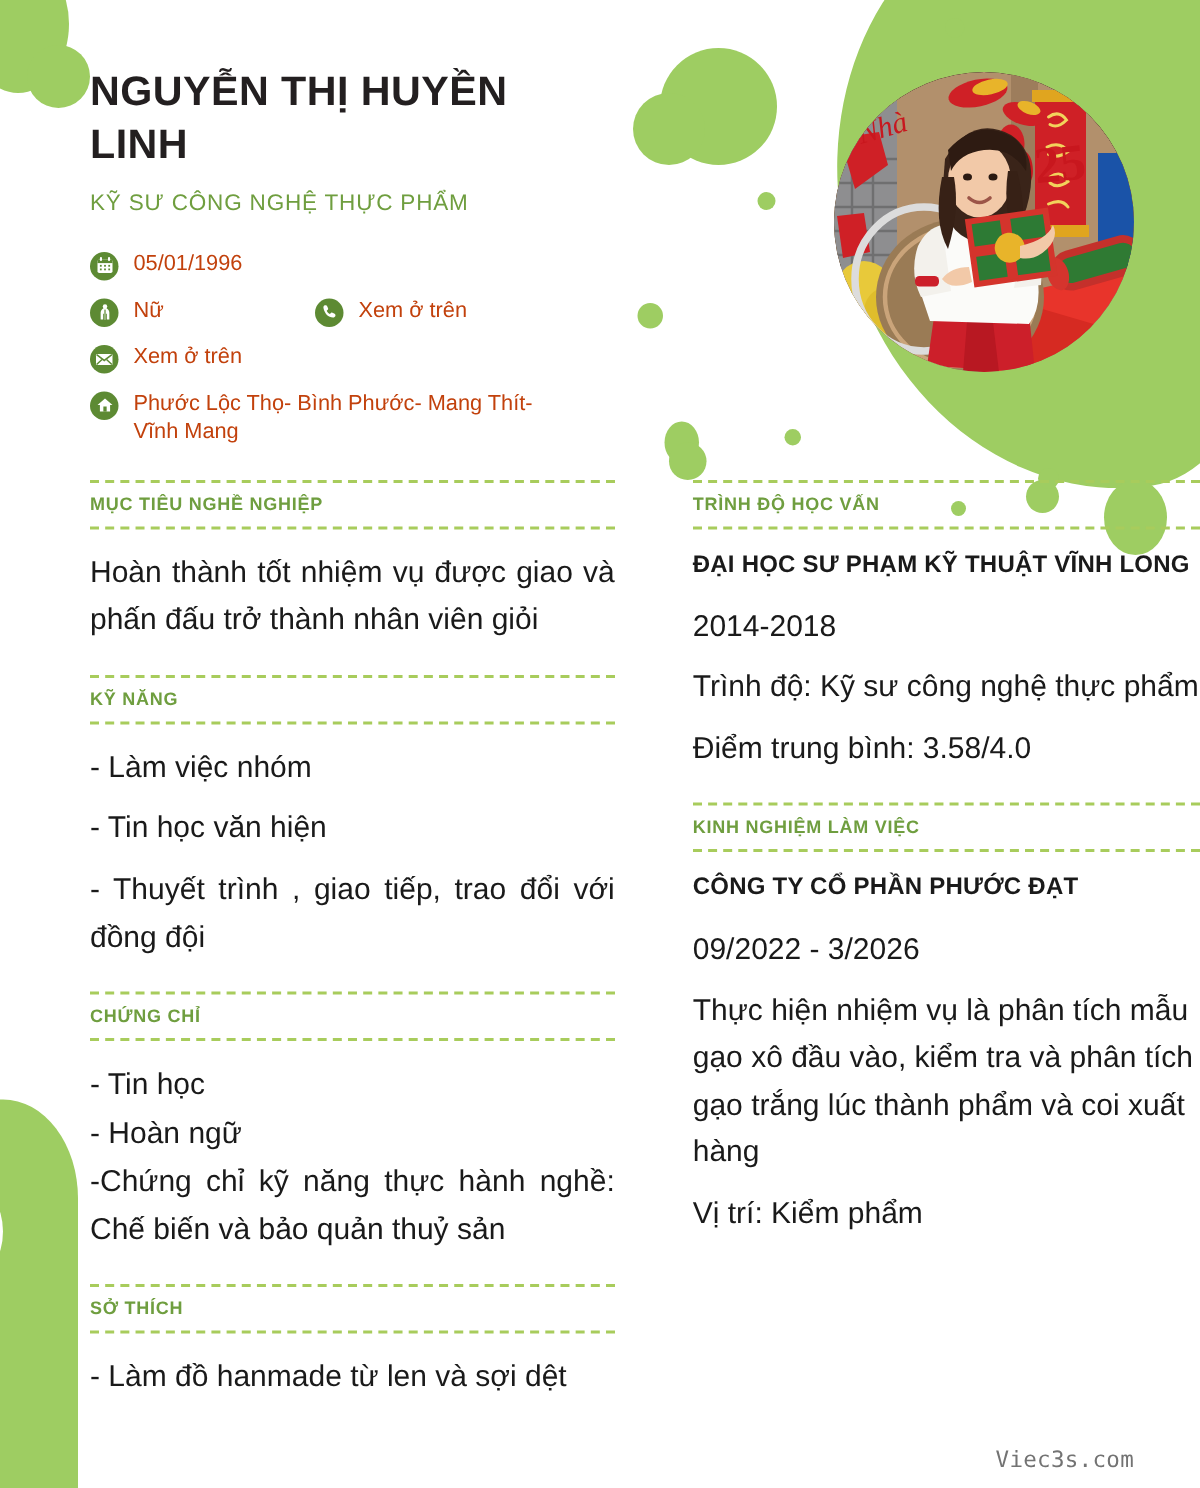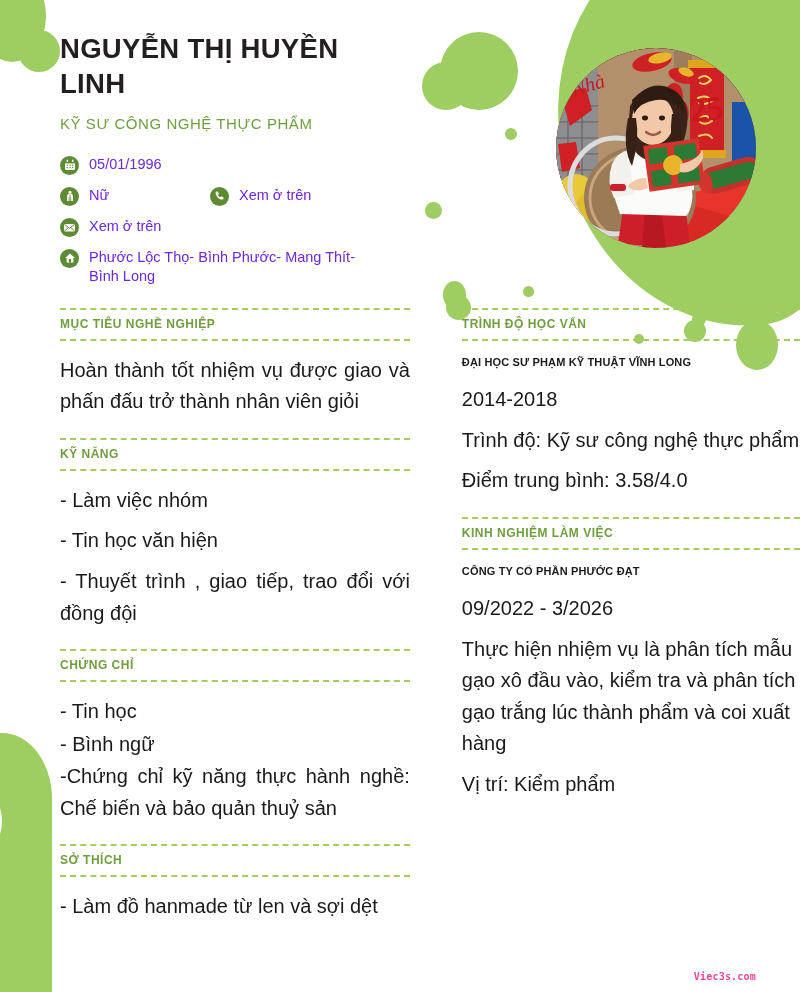--- a/index.html
+++ b/index.html
@@ -48,78 +48,78 @@
     position:absolute;z-index:0;left:-44px;top:733px;
     width:96px;height:300px;background:#9ecd62;
     border-radius:46% 52% 0 0 / 28% 22% 0 0;
   }
   .blob-bl-notch{
     position:absolute;z-index:1;left:-40px;top:790px;
     width:42px;height:62px;background:#ffffff;border-radius:50%;
   }
 
   
-  .header{position:relative;z-index:2;padding:32px 0 0 60px;}
+  .header{position:relative;z-index:2;padding:44px 0 0 60px;}
   .name{
     font-size:27.5px;font-weight:bold;color:#231f20;letter-spacing:.3px;
     line-height:1.27;margin:0;width:330px;text-transform:uppercase;
   }
   .job-title{
     font-size:15px;color:#6f9e3f;letter-spacing:.55px;margin:13px 0 0 0;
     text-transform:uppercase;
   }
 
   
   .contact{position:relative;z-index:2;margin:23px 0 0 60px;width:330px;}
   .c-row{display:flex;align-items:flex-start;margin-bottom:11px;}
   .c-item{display:flex;align-items:flex-start;}
   .c-item.w1{width:150px;flex:0 0 150px;}
   .ic{
     flex:0 0 19px;width:19px;height:19px;border-radius:50%;
     background:#5d8a33;margin-right:10px;margin-top:1px;
     display:flex;align-items:center;justify-content:center;
   }
   .ic svg{display:block;}
-  .c-txt{font-size:14.5px;color:#6d28d9;line-height:1.32;}
+  .c-txt{font-size:14.5px;color:#c2410c;line-height:1.32;}
   .c-txt.multi{width:272px;}
 
   
   .cols{position:relative;z-index:2;display:flex;margin-top:22px;}
   .col-left{width:360px;margin-left:60px;}
   .col-right{width:348px;margin-left:52px;}
 
   .sec{margin-top:0;}
   .sec + .sec{margin-top:20px;}
   .rule{border-top:2.5px dashed #a8cc5c;height:0;}
   .sec-title{
     font-size:12px;font-weight:bold;color:#6f9e3f;letter-spacing:.5px;
     text-transform:uppercase;padding:8px 0 7px 0;line-height:1.15;
   }
   .sec-body{padding-top:14px;}
   .p{font-size:20px;color:#1a1a1a;line-height:1.58;margin:0 0 9px 0;}
   .p.just{text-align:justify;}
   .p.tight{margin-bottom:1px;}
   .p:last-child{margin-bottom:0;}
   .entry-title{
-    font-size:11px;font-weight:bold;color:#1a1a1a;letter-spacing:.15px;
+    font-size:16px;font-weight:bold;color:#1a1a1a;letter-spacing:.15px;
     margin:0 0 15px 0;text-transform:uppercase;line-height:1.3;
   }
 
   
   .photo{
     position:absolute;z-index:3;left:556px;top:48px;width:200px;height:200px;
     border-radius:50%;overflow:hidden;background:#8a6a4f;
   }
   .photo svg{display:block;}
 
   
   .footer{
     position:absolute;z-index:4;right:44px;bottom:10px;
     font-family:"DejaVu Sans Mono","Liberation Mono",monospace;
-    font-size:10px;color:#ec4899;letter-spacing:.2px;font-weight:bold;
+    font-size:15px;color:#737373;letter-spacing:.2px;
   }
 </style>
 </head>
 <body>
 
 <div id="cv">
 
   <div class="deco-layer">
     <div class="blob-tr"></div>
     <div class="deco d-tl-a"></div>
@@ -303,21 +303,21 @@
     </div>
 
     <div class="c-row">
       <div class="c-item">
         <span class="ic">
           <svg width="12" height="12" viewBox="0 0 12 12">
               <path d="M6 1.6 11 6H9.4v4.4H2.6V6H1Z" fill="#fff"></path>
               <rect x="4.9" y="7" width="2.2" height="3.4" fill="#5d8a33"></rect>
             </svg>
         </span>
-        <span class="c-txt multi">Phước Lộc Thọ- Bình Phước- Mang Thít- Bình Long</span>
+        <span class="c-txt multi">Phước Lộc Thọ- Bình Phước- Mang Thít- Vĩnh Mang</span>
       </div>
     </div>
 
   </div>
 
   <div class="cols">
 
     <div class="col-left">
 
       <div class="sec">
@@ -339,21 +339,21 @@
           <p class="p just">- Thuyết trình , giao tiếp, trao đổi với đồng đội</p>
         </div>
       </div>
 
       <div class="sec">
         <div class="rule"></div>
         <div class="sec-title">CHỨNG CHỈ</div>
         <div class="rule"></div>
         <div class="sec-body">
           <p class="p tight">- Tin học</p>
-          <p class="p tight">- Bình ngữ</p>
+          <p class="p tight">- Hoàn ngữ</p>
           <p class="p just">-Chứng chỉ kỹ năng thực hành nghề: Chế biến và bảo quản thuỷ sản</p>
         </div>
       </div>
 
       <div class="sec">
         <div class="rule"></div>
         <div class="sec-title">SỞ THÍCH</div>
         <div class="rule"></div>
         <div class="sec-body">
           <p class="p">- Làm đồ hanmade từ len và sợi dệt</p>

